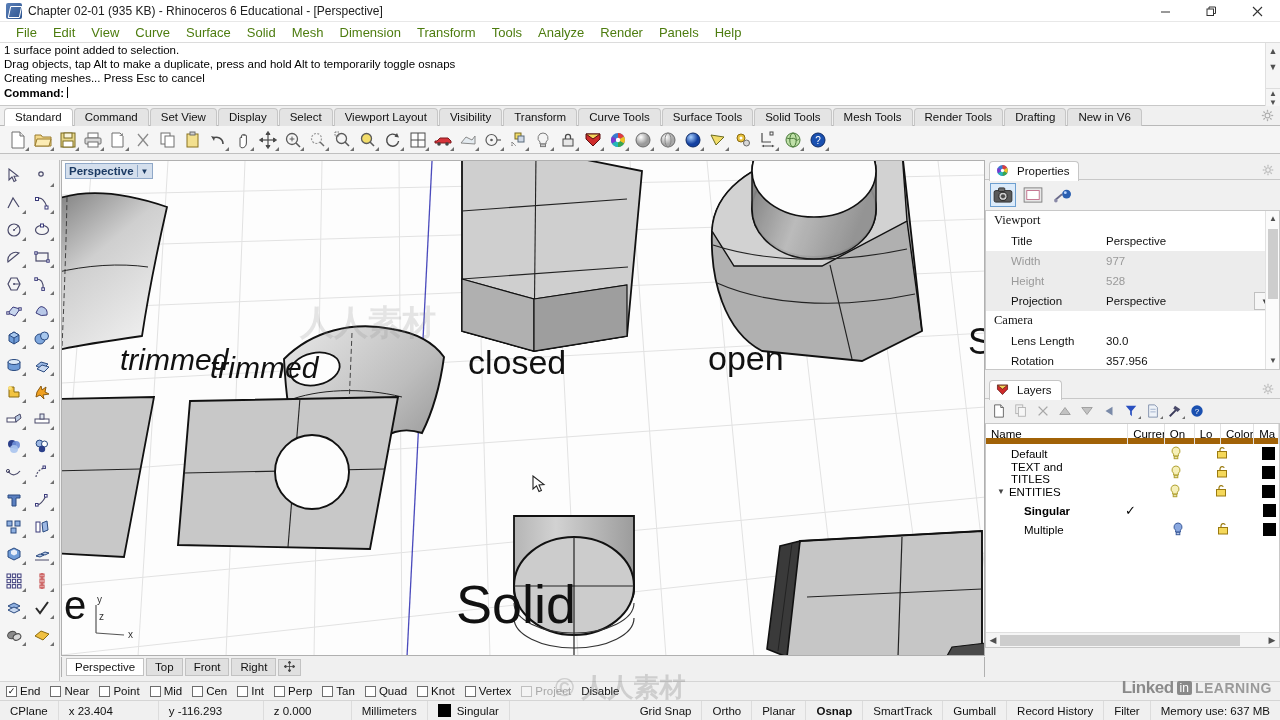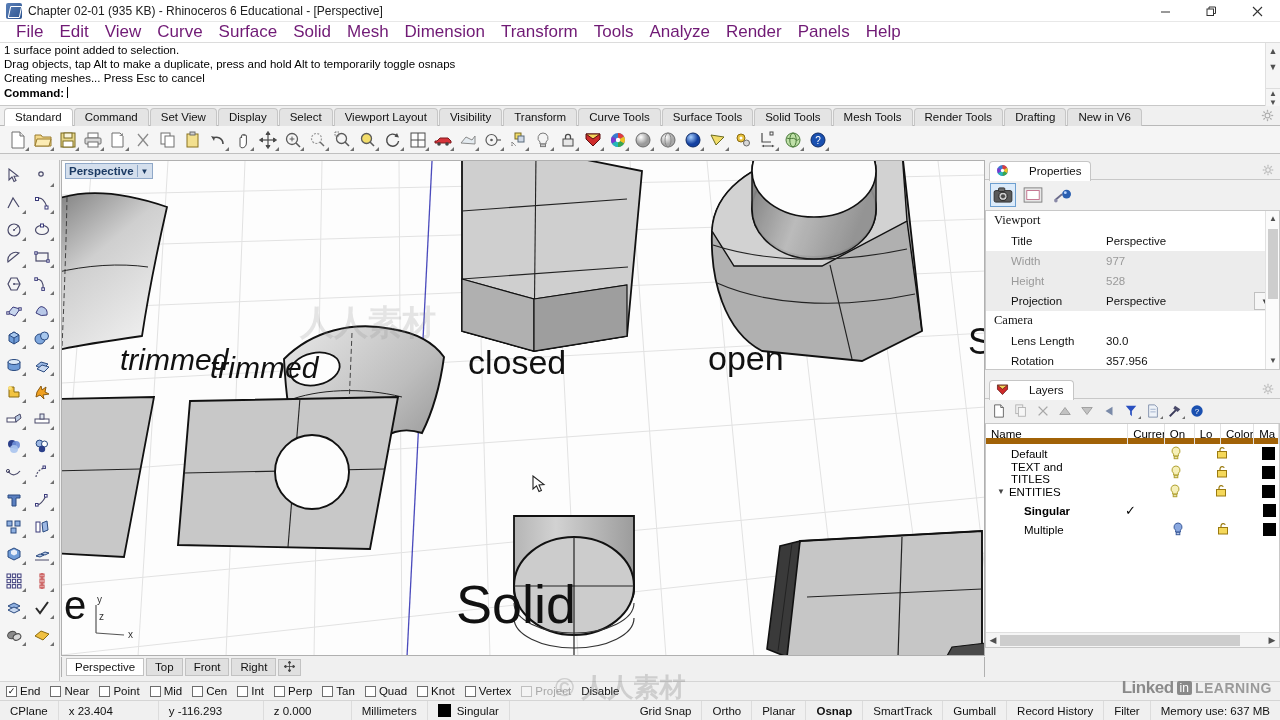--- a/index.html
+++ b/index.html
@@ -34,21 +34,21 @@
     width:46px;height:22px;display:flex;align-items:center;justify-content:center;
     color:#333; font-size:13px;
   }
 
   
   .menubar {
     height:20px; background:#ffffff; display:flex; align-items:center;
     padding-left:8px; gap:0px;
   }
   .menubar span {
-    padding:2px 8px; font-size:17px; color:#701a75; cursor:default;
+    padding:2px 8px; font-size:13px; color:#4d7c0f; cursor:default;
   }
 
   
   .cmdarea {
     background:#ffffff; border-top:1px solid #dcdcdc; border-bottom:1px solid #c8c8c8;
     position:relative; height:64px;
   }
   .cmdline {
     font-size:11.5px; color:#000; padding:0 4px; line-height:14px; height:14px;
     white-space:nowrap; overflow:hidden;
@@ -136,21 +136,21 @@
   
   .rightcol{
     position:absolute; right:0; top:160px; width:295px; bottom:50px;
     background:#f0f0f0;
   }
   .panel-head{
     height:20px; display:flex; align-items:center; background:#f0f0f0;
     border-bottom:1px solid #c8c8c8; position:relative;
   }
   .panel-tab{
-    display:flex;align-items:center;gap:20px;background:#ffffff;
+    display:flex;align-items:center;gap:8px;background:#ffffff;
     border:1px solid #c6c6c6;border-bottom:none;border-radius:4px 4px 0 0;
     padding:2px 9px 2px 6px; font-size:11.5px; color:#111; margin-left:4px;
     position:relative; top:1px;
   }
   .panel-head .gear{position:absolute;right:6px;top:4px;width:12px;height:12px;opacity:.5;}
 
   .props-icons{ height:30px;background:#f0f0f0;display:flex;align-items:center;padding-left:5px;gap:4px;}
   .pic{width:26px;height:24px;display:flex;align-items:center;justify-content:center;
        border:1px solid transparent;}
   .pic.sel{border:1px solid #6d9fd0;background:#dcebfa;}

